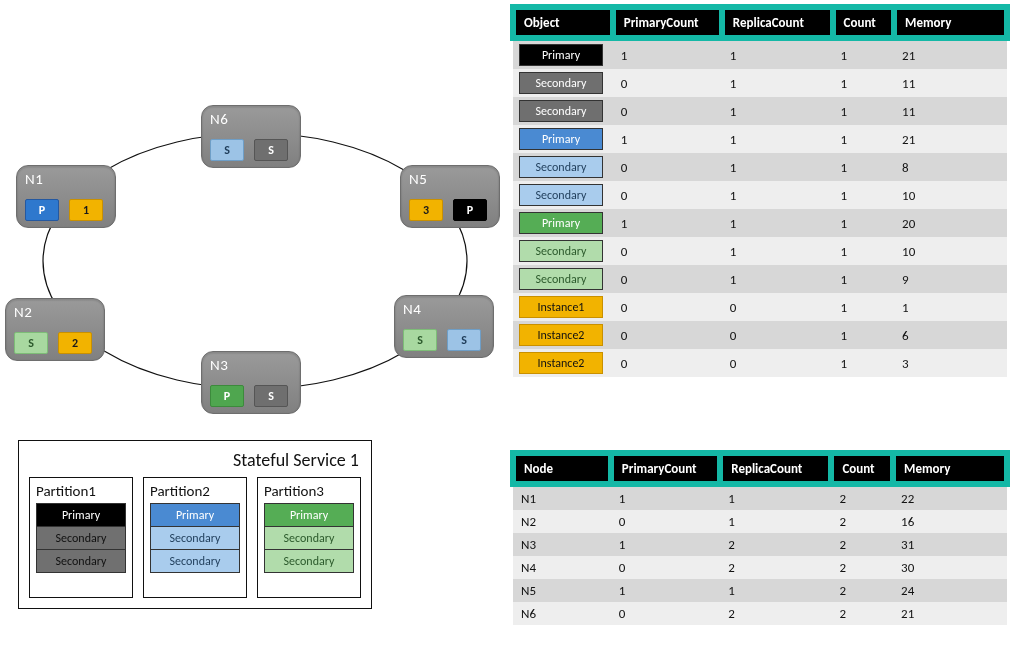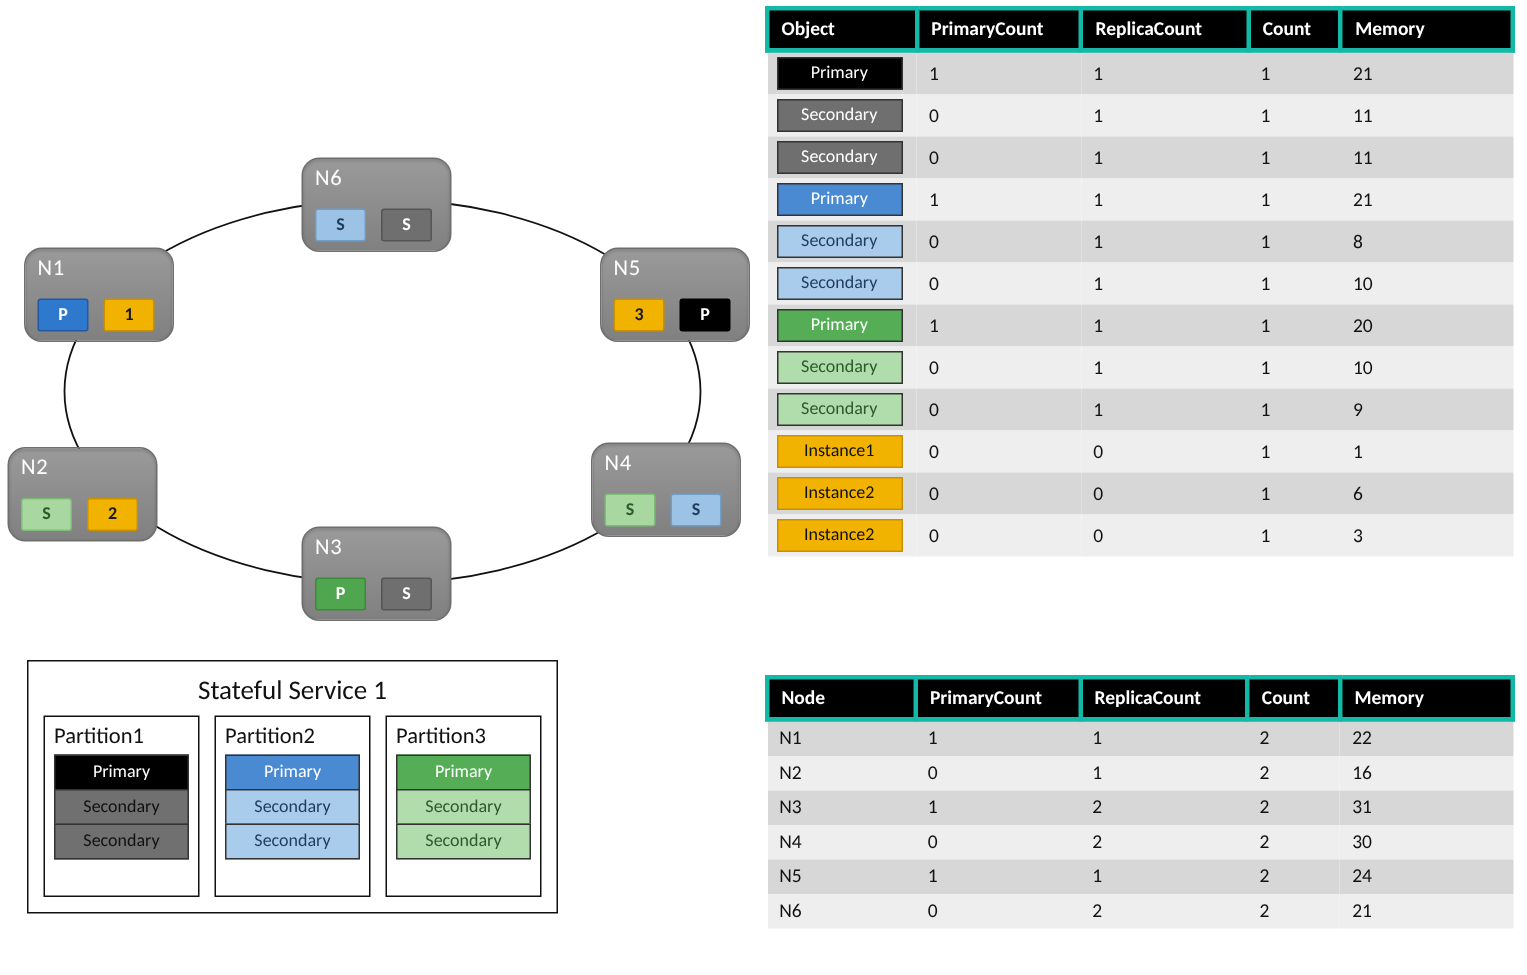--- a/index.html
+++ b/index.html
@@ -58,21 +58,21 @@
   .chip.lgreen { background:#a8d8a0; color:#2c5a2c; border-color:#7dbd77; }
   .chip.orange { background:#f2b300; color:#1a1a1a; border-color:#c99000; }
 
   
   .services { position: absolute; left: 18px; top: 440px; display: flex; gap: 16px; }
   .svc-group {
     border: 1.5px solid #111;
     padding: 6px 10px 10px 10px;
     background: #fff;
   }
-  .svc-title { text-align: center; font-size: 18px; font-weight: 400; padding: 2px 2px 6px 2px; }
+  .svc-title { text-align: right; font-size: 18px; font-weight: 400; padding: 2px 2px 6px 2px; }
   .partitions { display: flex; gap: 10px; }
   .partition {
     border: 1px solid #111;
     width: 104px;
     padding: 4px 6px 24px 6px;
     display: flex;
     flex-direction: column;
     gap: 0;
   }
   .partition .p-title { font-size: 15px; text-align: left; margin-bottom: 4px; }
@@ -102,21 +102,21 @@
   .tbl {
     border-collapse: collapse;
     font-size: 13px;
   }
   .tbl th {
     background:#000;
     color:#fff;
     font-weight: 700;
     text-align:left;
     padding: 5px 8px;
-    border: 3px solid #14b8a6;
+    border: 6px solid #14b8a6;
   }
   .tbl td {
     padding: 4px 8px;
     border-top: 0;
   }
   .tbl tbody tr:nth-child(odd)  td { background:#d7d7d7; }
   .tbl tbody tr:nth-child(even) td { background:#eeeeee; }
   .tbl td.obj { padding:3px 6px; }
   .obj .tag {
     display:flex; align-items:center; justify-content:center;

